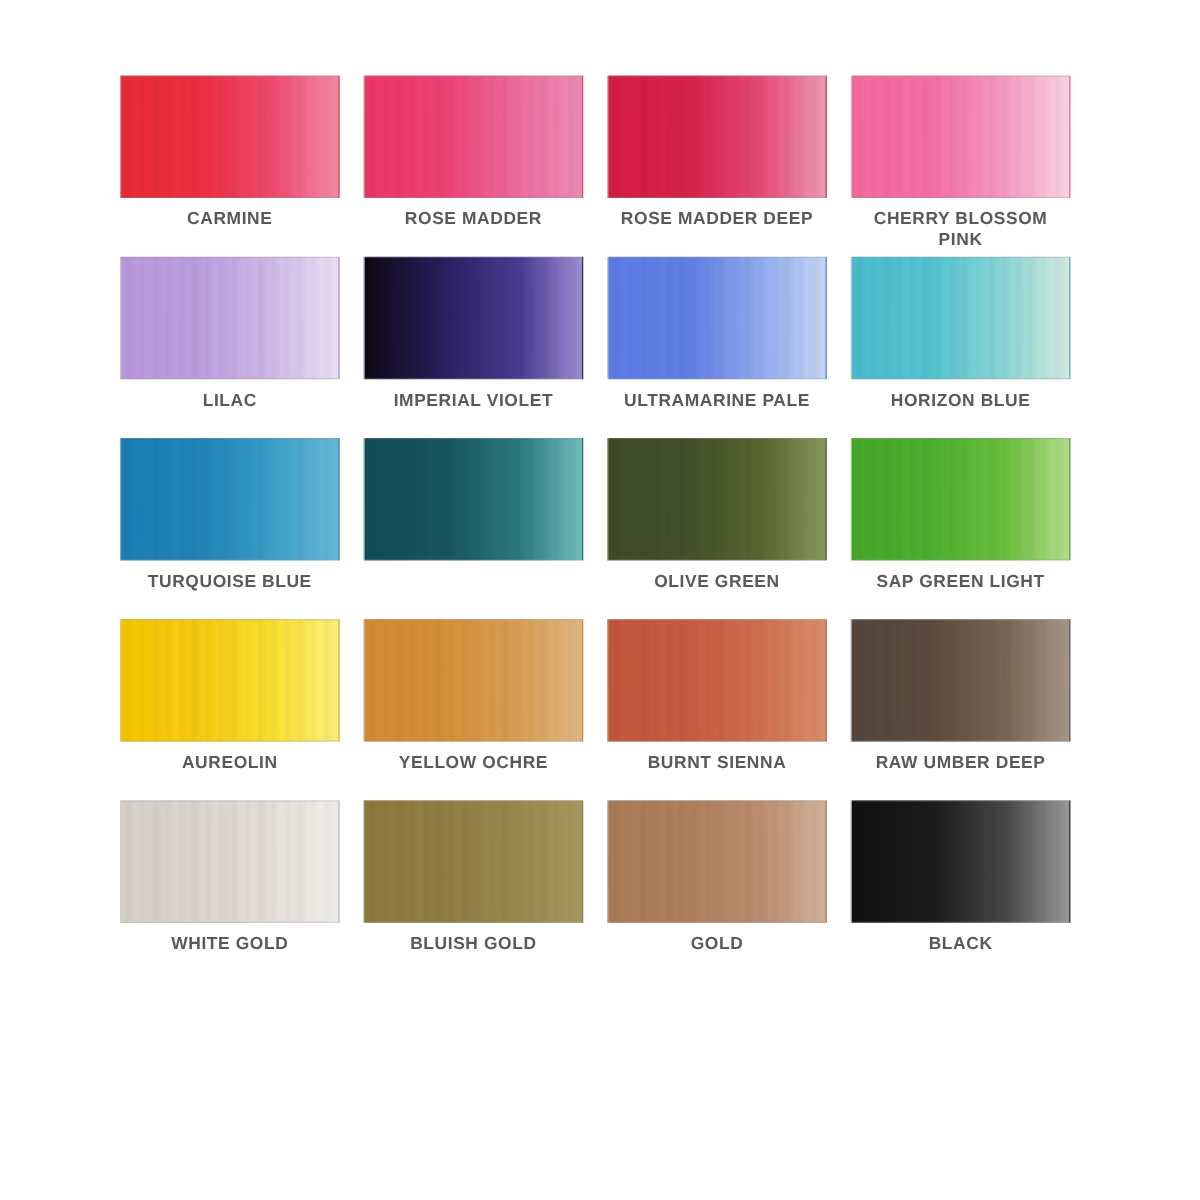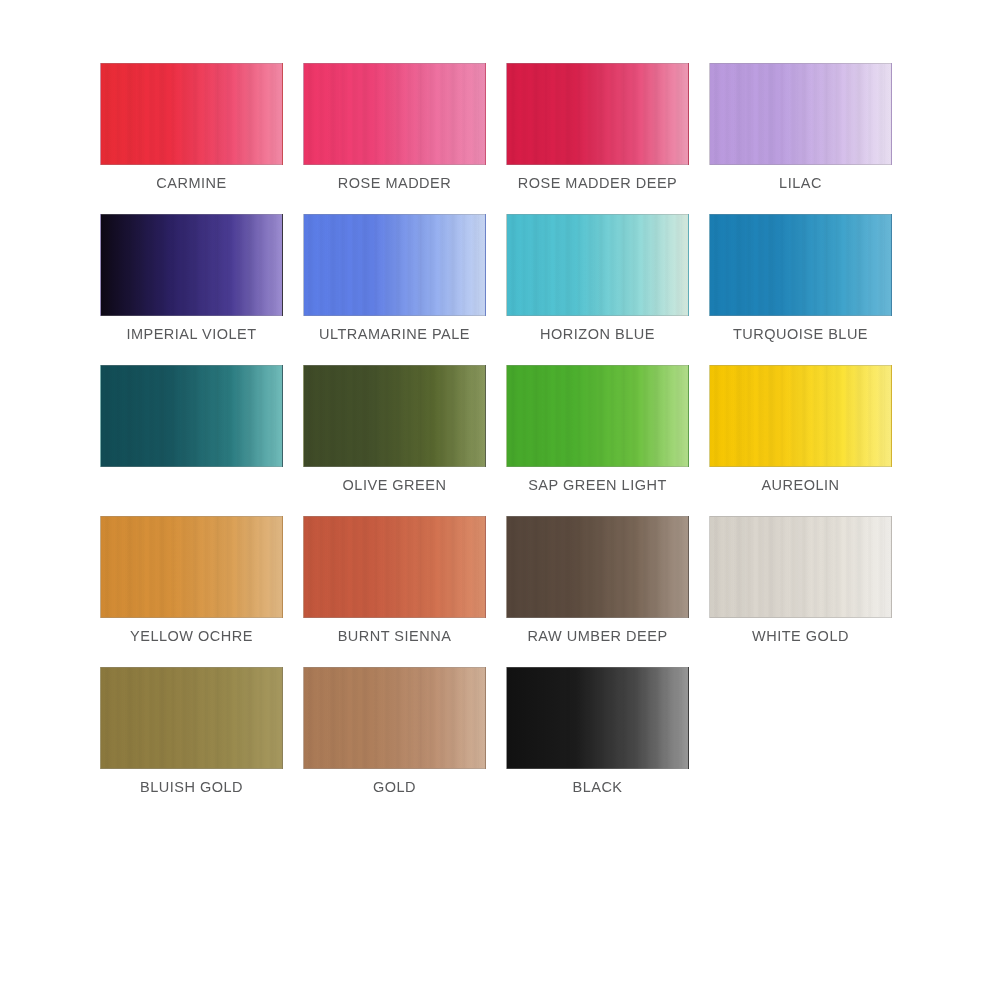--- a/index.html
+++ b/index.html
@@ -36,20 +36,21 @@
   }
 
   .swatch-cell {
     width: 183px;
     height: 151px;
     position: relative;
     box-sizing: border-box;
     display: flex;
     flex-direction: column;
     align-items: center;
+    font-weight: bold;
   }
 
   .swatch-chip {
     width: 183px;
     height: 102px;
     box-sizing: border-box;
     border: 1px solid rgba(140,140,140,0.35);
     position: relative;
     overflow: hidden;
   }
@@ -96,20 +97,24 @@
         <div class="swatch-chip" style="background: linear-gradient(90deg, rgb(234, 43, 53) 0%, rgb(238, 46, 66) 38%, rgb(240, 78, 114) 72%, rgb(245, 139, 168) 100%);"></div>
         <div class="swatch-label">CARMINE</div>
       </div>
       <div class="swatch-cell">
         <div class="swatch-chip" style="background: linear-gradient(90deg, rgb(239, 53, 103) 0%, rgb(239, 66, 119) 38%, rgb(238, 111, 159) 72%, rgb(239, 140, 180) 100%);"></div>
         <div class="swatch-label">ROSE MADDER</div>
       </div>
       <div class="swatch-cell">
         <div class="swatch-chip" style="background: linear-gradient(90deg, rgb(216, 27, 69) 0%, rgb(217, 33, 76) 38%, rgb(232, 78, 123) 72%, rgb(240, 155, 183) 100%);"></div>
         <div class="swatch-label">ROSE MADDER DEEP</div>
+      </div>
+      <div class="swatch-cell">
+        <div class="swatch-chip" style="background: linear-gradient(90deg, rgb(247, 105, 159) 0%, rgb(246, 113, 165) 38%, rgb(247, 157, 195) 72%, rgb(251, 214, 229) 100%);"></div>
+        <div class="swatch-label">CHERRY BLOSSOM PINK</div>
       </div>
       <div class="swatch-cell">
         <div class="swatch-chip" style="background: linear-gradient(90deg, rgb(187, 154, 223) 0%, rgb(189, 160, 225) 38%, rgb(212, 189, 234) 72%, rgb(236, 226, 245) 100%);"></div>
         <div class="swatch-label">LILAC</div>
       </div>
       <div class="swatch-cell">
         <div class="swatch-chip" style="background: linear-gradient(90deg, rgb(13, 8, 20) 0%, rgb(43, 32, 99) 38%, rgb(75, 60, 149) 72%, rgb(159, 143, 212) 100%);"></div>
         <div class="swatch-label">IMPERIAL VIOLET</div>
       </div>
       <div class="swatch-cell">

